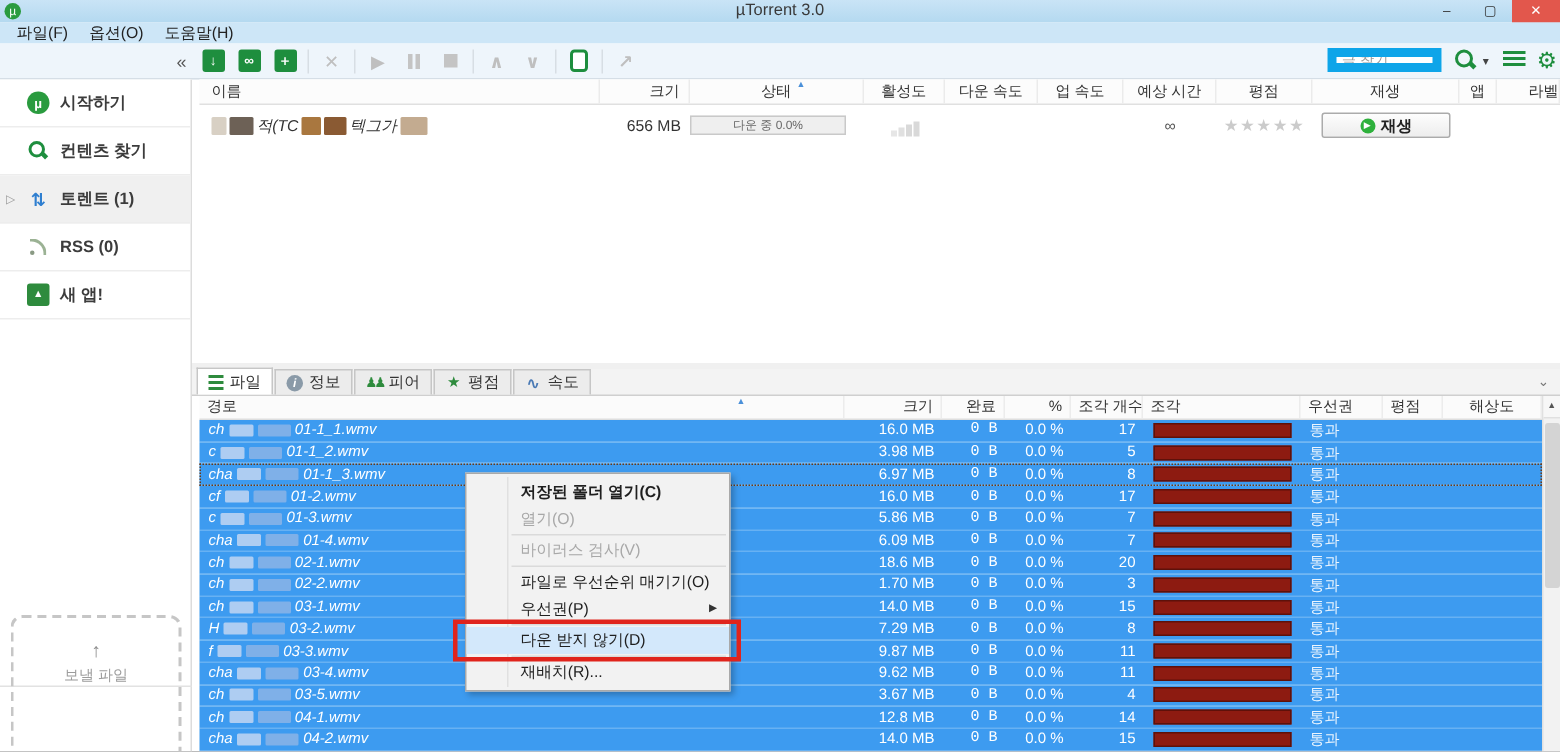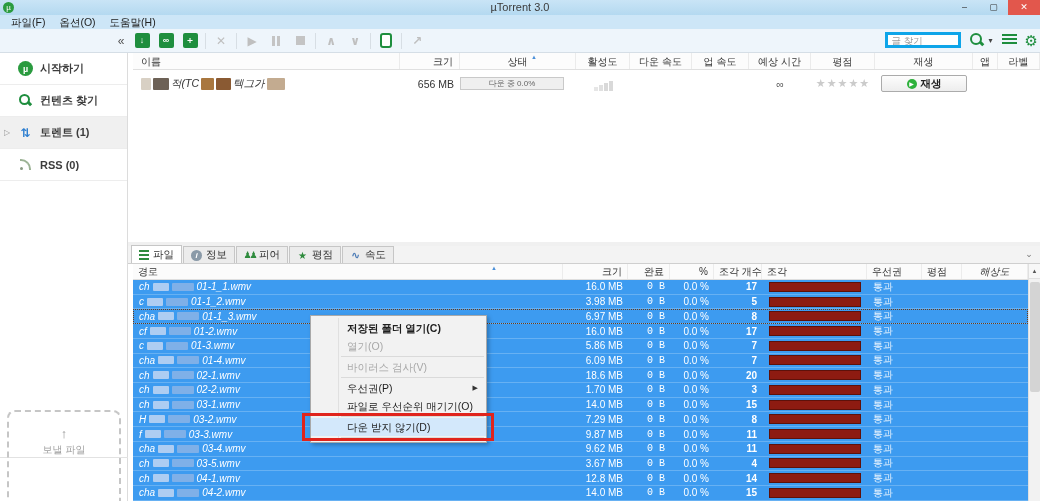--- a/index.html
+++ b/index.html
@@ -25,21 +25,21 @@
   .chev{margin-left:112px;color:#555;font-size:12px;width:18px;text-align:center;}
   .gico{width:15px;height:15px;background:#1e8e3e;border-radius:2px;color:#fff;font-size:9px;line-height:15px;text-align:center;font-weight:bold;}
   .grey{color:#bfbfbf;font-weight:bold;font-size:12px;}
   .sep{width:1px;height:16px;background:#d7dee4;margin:0 3px;}
   .pausebars{position:relative;width:10px;height:10px;}
   .pausebars::before,.pausebars::after{content:"";position:absolute;top:0;width:3px;height:10px;background:#c4c4c4;}
   .pausebars::before{left:1px;}.pausebars::after{left:6px;}
   .stopsq{width:9px;height:9px;background:#c4c4c4;}
   .phone{width:12px;height:15px;border:2px solid #1e8e3e;border-radius:3px;background:#fff;}
   .toolbar-right{position:absolute;right:2px;top:3px;display:flex;align-items:center;}
-  .searchbox{width:76px;height:16px;border:3px solid #0ea5e9;font-size:9.5px;padding:0 4px;color:#333;background:#fff;}
+  .searchbox{width:76px;height:16px;border:6px solid #0ea5e9;font-size:9.5px;padding:0 4px;color:#333;background:#fff;}
   .searchbox::placeholder{color:#9a9a9a;}
   .mag{position:relative;width:16px;height:16px;margin-left:8px;}
   .mag::before{content:"";position:absolute;left:1px;top:1px;width:8px;height:8px;border:2.5px solid #1e8e3e;border-radius:50%;}
   .mag::after{content:"";position:absolute;left:10px;top:10px;width:5px;height:3px;background:#1e8e3e;transform:rotate(45deg);}
   .caret{color:#444;font-size:8px;margin:0 4px;}
   .listico{width:15px;height:12px;margin:0 5px;background:repeating-linear-gradient(#1e8e3e 0 2px,transparent 2px 4px);}
   .gear{color:#1e8e3e;font-size:15px;line-height:15px;margin-left:3px;}
   
   .sidebar{position:absolute;left:0;top:53px;width:128px;height:448px;background:#fff;border-right:1px solid #dcdcdc;}
   .side-item{height:32px;display:flex;align-items:center;border-bottom:1px solid #ededed;padding-left:18px;position:relative;font-size:11px;color:#3c3c3c;}
@@ -67,21 +67,21 @@
   .t-head span.th:nth-of-type(1){width:267px;text-align:left;padding-left:8px;}
   .t-head span.th:nth-of-type(2){width:60px;text-align:right;padding-right:6px;}
   .t-head span.th:nth-of-type(3){width:116px;}
   .t-head span.th:nth-of-type(4){width:54px;}
   .t-head span.th:nth-of-type(5){width:62px;}
   .t-head span.th:nth-of-type(6){width:57px;}
   .t-head span.th:nth-of-type(7){width:62px;}
   .t-head span.th:nth-of-type(8){width:64px;}
   .t-head span.th:nth-of-type(9){width:98px;}
   .t-head span.th:nth-of-type(10){width:25px;}
-  .t-head span.th:nth-of-type(11){width:42px;}
+  .t-head span.th:nth-of-type(11){width:42px;text-align:right;}
   .sortarrow-t{position:absolute;left:398px;top:1px;font-size:6px;color:#4a90d9;}
   .t-row{display:flex;height:27px;align-items:center;font-size:10.5px;}
   .t-cell{flex:none;display:flex;align-items:center;}
   .tc-name{width:267px;padding-left:8px;gap:2px;font-style:italic;}
   .tc-size{width:60px;justify-content:flex-end;padding-right:6px;}
   .tc-status{width:116px;justify-content:flex-start;}
   .tc-act{width:54px;justify-content:center;align-items:flex-end;gap:1px;height:14px;}
   .tc-dl{width:62px;}.tc-ul{width:57px;}
   .tc-eta{width:62px;justify-content:center;color:#555;}
   .tc-rate{width:64px;justify-content:center;color:#cbcbcb;font-size:11px;letter-spacing:1px;}
@@ -115,31 +115,31 @@
   .f-head{display:flex;height:16px;border-bottom:1px solid #dedede;background:#fbfbfb;font-size:10px;color:#333;position:relative;}
   .f-head span.th{border-right:1px solid #ececec;line-height:16px;overflow:hidden;white-space:nowrap;flex:none;padding:0 5px;}
   .f-head span.th:nth-of-type(1){width:430px;text-align:left;}
   .f-head span.th:nth-of-type(2){width:65px;text-align:right;}
   .f-head span.th:nth-of-type(3){width:42px;text-align:right;}
   .f-head span.th:nth-of-type(4){width:44px;text-align:right;}
   .f-head span.th:nth-of-type(5){width:48px;text-align:right;}
   .f-head span.th:nth-of-type(6){width:105px;text-align:left;}
   .f-head span.th:nth-of-type(7){width:55px;text-align:left;}
   .f-head span.th:nth-of-type(8){width:40px;text-align:left;}
-  .f-head span.th:nth-of-type(9){width:66px;text-align:center;font-style:italic;}
+  .f-head span.th:nth-of-type(9){width:66px;text-align:center;}
   .sortarrow-f{position:absolute;left:358px;top:1px;font-size:6px;color:#4a90d9;}
   .f-rows{position:absolute;left:0;top:16px;width:895px;height:221px;display:flex;flex-direction:column;}
   .frow{flex:none;height:14.73px;display:flex;align-items:center;background:var(--selection);color:#fff;font-size:10px;border-bottom:1px solid rgba(255,255,255,.22);}
   .frow.focused{outline:1px dotted #6b3a16;outline-offset:-1px;}
   .fc{flex:none;display:flex;align-items:center;height:100%;}
   .fc-path{width:430px;padding-left:6px;gap:3px;overflow:hidden;white-space:nowrap;font-style:italic;}
   .fc-size{width:65px;justify-content:flex-end;padding-right:5px;}
   .fc-done{width:42px;justify-content:flex-end;padding-right:5px;font-family:Liberation Mono, monospace;}
   .fc-pct{width:44px;justify-content:flex-end;padding-right:5px;}
-  .fc-cnt{width:48px;justify-content:flex-end;padding-right:5px;font-weight:bold;}
+  .fc-cnt{width:48px;justify-content:flex-end;padding-right:5px;}
   .fc-pieces{width:105px;padding-left:7px;}
   .fc-prio{width:55px;padding-left:6px;color:rgba(255,255,255,.9);}
   .fc-rate{width:40px;}
   .fc-res{width:66px;}
   .fcb1{display:inline-block;width:16px;height:8px;background:#aecdf2;border-radius:1px;}
   .fcb2{display:inline-block;width:22px;height:8px;background:#7fb0e8;border-radius:1px;}
   .piecebar{width:92px;height:10px;background:var(--piece_bar);border:1px solid #5e110a;}
   
   .scrollbar{position:absolute;right:0;top:0;width:12px;height:237px;background:#f2f2f2;border-left:1px solid #e0e0e0;}
   .sb-up{height:15px;background:#f7f7f7;border-bottom:1px solid #e0e0e0;text-align:center;font-size:6px;color:#555;line-height:14px;}
@@ -246,20 +246,25 @@
         <span class="sico updown">⇅</span>
         <span class="lbl">토렌트 (1)</span>
       </div>
 
       <div class="side-item">
         <span class="expander"></span>
         <span class="sico rss"></span>
         <span class="lbl">RSS (0)</span>
       </div>
 
+      <div class="side-item">
+        <span class="expander"></span>
+        <span class="sico appsq">▲</span>
+        <span class="lbl">새 앱!</span>
+      </div>
     </div>
   <div class="side-bottom-line"></div>
   <div class="dropzone">
     <div class="dz-arrow">↑</div>
     <div class="dz-label">보낼 파일</div>
   </div>
 
   <div class="torrent-panel">
     <div class="t-head">
 
@@ -668,42 +673,46 @@
       <div class="cm-item disabled">
         <span class="mi-label">바이러스 검사(V)</span>
         
       </div>
 
       <div class="cm-item separator">
         
         
       </div>
 
+      <div class="cm-item">
+        <span class="mi-label">파일로 우선순위 매기기(O)</span>
+        
+      </div>
+
       <div class="cm-item submenu">
         <span class="mi-label">우선권(P)</span>
         <span class="mi-arrow">▶</span>
       </div>
 
-      <div class="cm-item">
-        <span class="mi-label">파일로 우선순위 매기기(O)</span>
-        
-      </div>
-
       <div class="cm-item separator">
         
         
       </div>
 
       <div class="cm-item highlighted">
         <span class="mi-label">다운 받지 않기(D)</span>
         
       </div>
 
       <div class="cm-item separator">
         
         
       </div>
 
+      <div class="cm-item">
+        <span class="mi-label">재배치(R)...</span>
+        
+      </div>
     </div>
 
   <div class="red-box"></div>
 
 </div>
 
 </body></html>

